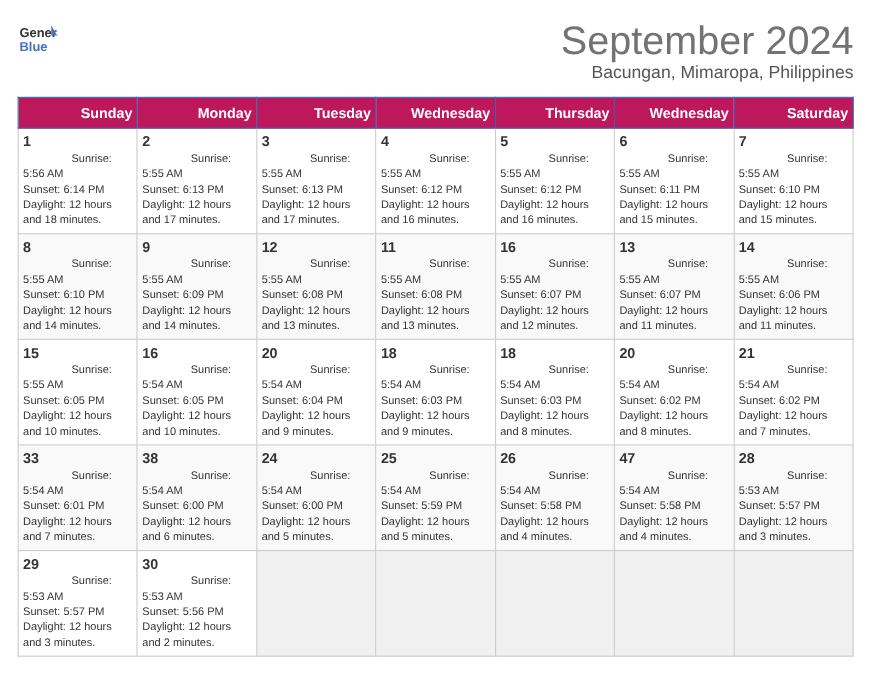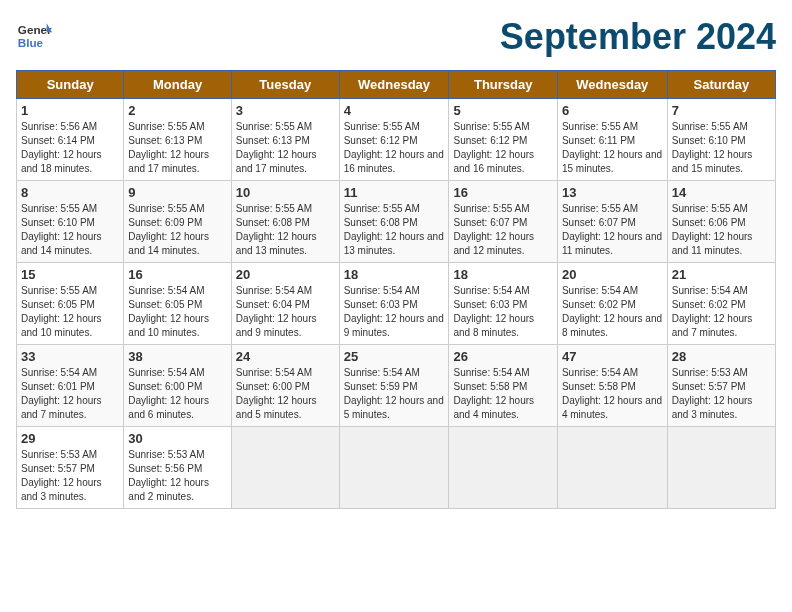--- a/index.html
+++ b/index.html
@@ -23,37 +23,37 @@
     }
     .logo-icon {
       width: 36px;
       height: 36px;
     }
     .title-block {
       text-align: right;
     }
     .month-title {
       font-size: 36px;
-      font-weight: bold;
-      color: #0c4a6e;
+      font-weight: normal;
+      color: #737373;
     }
     .location {
       font-size: 16px;
       color: #555;
     }
     table {
       width: 100%;
       border-collapse: collapse;
       font-size: 11px;
     }
     thead tr th {
-      background-color: #a16207;
+      background-color: #be185d;
       color: #fff;
       padding: 6px 4px;
-      text-align: center;
+      text-align: right;
       font-size: 13px;
       font-weight: bold;
       border: 1px solid #3a62b0;
     }
     tbody tr td {
       border: 1px solid #ccc;
       vertical-align: top;
       padding: 4px;
       width: 113px;
       height: 80px;
@@ -66,38 +66,40 @@
     .day-num {
       font-size: 13px;
       font-weight: bold;
       display: block;
       margin-bottom: 2px;
     }
     .day-info {
       font-size: 10px;
       line-height: 1.4;
       color: #333;
+      margin-left: 44px;
     }
     .empty-cell {
       background: #f0f0f0 !important;
     }
   </style>
 </head>
 <body>
 
 <div class="header">
   <div class="logo">
     <svg class="logo-icon" viewBox="0 0 40 40">
       <text x="2" y="20" font-size="13" font-weight="bold" fill="#333" font-family="Arial">General</text>
       <text x="2" y="34" font-size="13" font-weight="bold" fill="#4472C4" font-family="Arial">Blue</text>
       <polygon points="34,8 40,18 34,18" fill="#4472C4"></polygon>
     </svg>
   </div>
   <div class="title-block">
     <div class="month-title">September 2024</div>
+    <div class="location">Bacungan, Mimaropa, Philippines</div>
   </div>
 </div>
 
 <table>
   <thead>
     <tr>
     <th>Sunday</th>
         <th>Monday</th>
         <th>Tuesday</th>
         <th>Wednesday</th>
@@ -121,21 +123,21 @@
         <td><span class="day-num">6</span>
 <span class="day-info">Sunrise: 5:55 AM<br>Sunset: 6:11 PM<br>Daylight: 12 hours and 15 minutes.</span></td>
         <td><span class="day-num">7</span>
 <span class="day-info">Sunrise: 5:55 AM<br>Sunset: 6:10 PM<br>Daylight: 12 hours and 15 minutes.</span></td>
       </tr>
       <tr>
         <td><span class="day-num">8</span>
 <span class="day-info">Sunrise: 5:55 AM<br>Sunset: 6:10 PM<br>Daylight: 12 hours and 14 minutes.</span></td>
         <td><span class="day-num">9</span>
 <span class="day-info">Sunrise: 5:55 AM<br>Sunset: 6:09 PM<br>Daylight: 12 hours and 14 minutes.</span></td>
-        <td><span class="day-num">10</span>
+        <td><span class="day-num">12</span>
 <span class="day-info">Sunrise: 5:55 AM<br>Sunset: 6:08 PM<br>Daylight: 12 hours and 13 minutes.</span></td>
         <td><span class="day-num">11</span>
 <span class="day-info">Sunrise: 5:55 AM<br>Sunset: 6:08 PM<br>Daylight: 12 hours and 13 minutes.</span></td>
         <td><span class="day-num">16</span>
 <span class="day-info">Sunrise: 5:55 AM<br>Sunset: 6:07 PM<br>Daylight: 12 hours and 12 minutes.</span></td>
         <td><span class="day-num">13</span>
 <span class="day-info">Sunrise: 5:55 AM<br>Sunset: 6:07 PM<br>Daylight: 12 hours and 11 minutes.</span></td>
         <td><span class="day-num">14</span>
 <span class="day-info">Sunrise: 5:55 AM<br>Sunset: 6:06 PM<br>Daylight: 12 hours and 11 minutes.</span></td>
       </tr>

